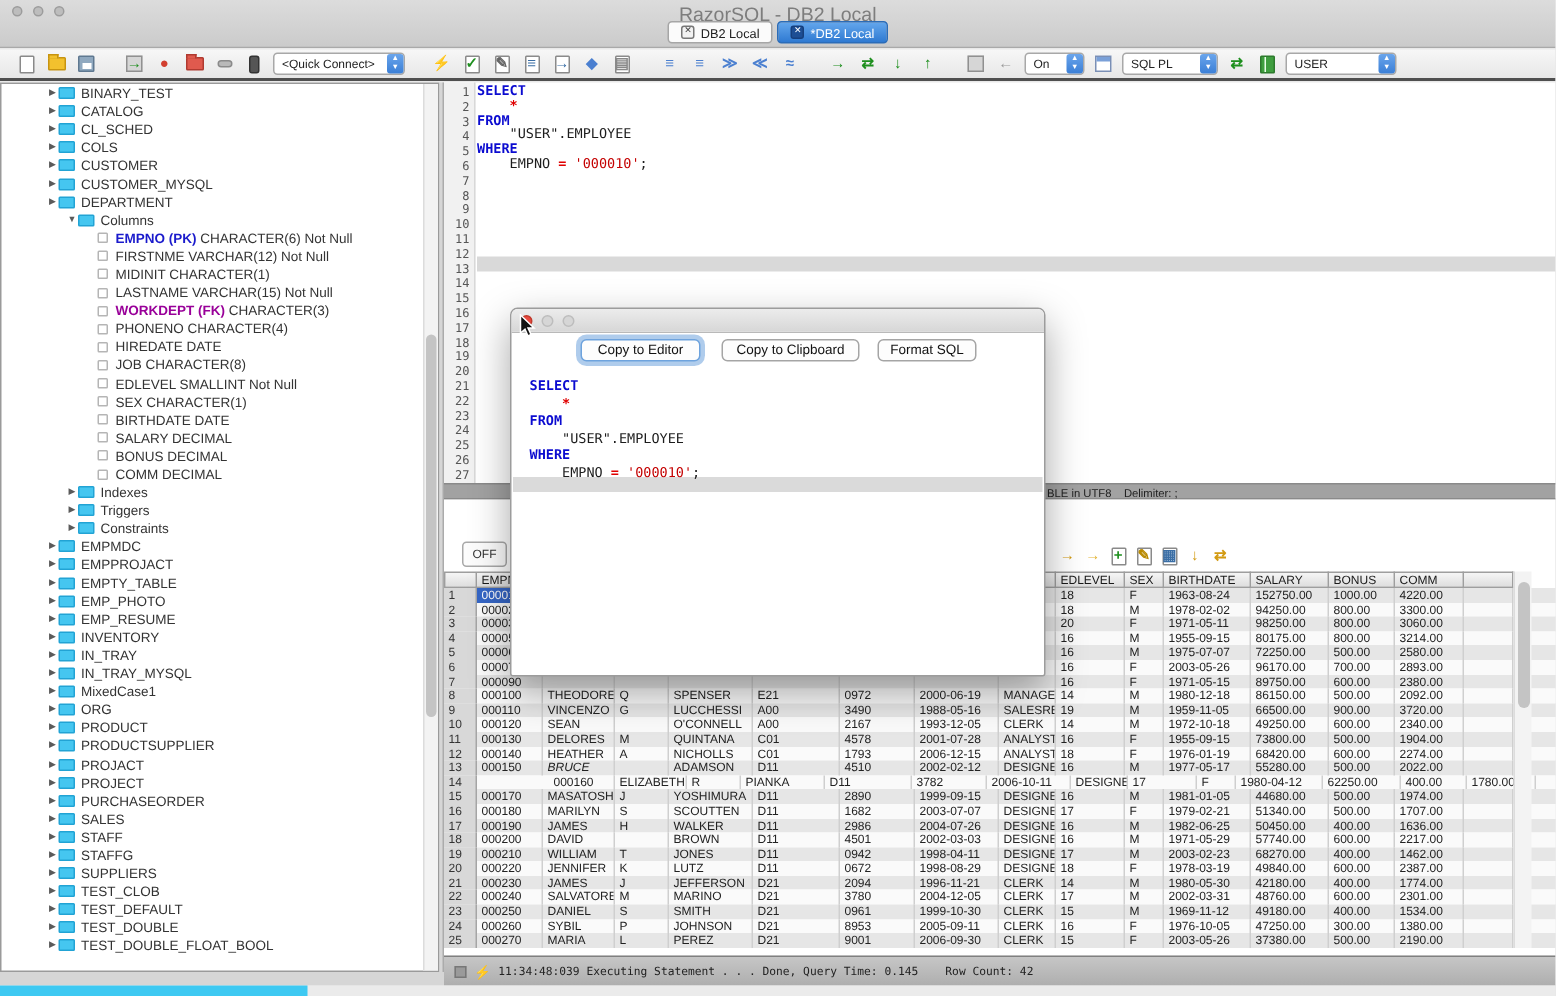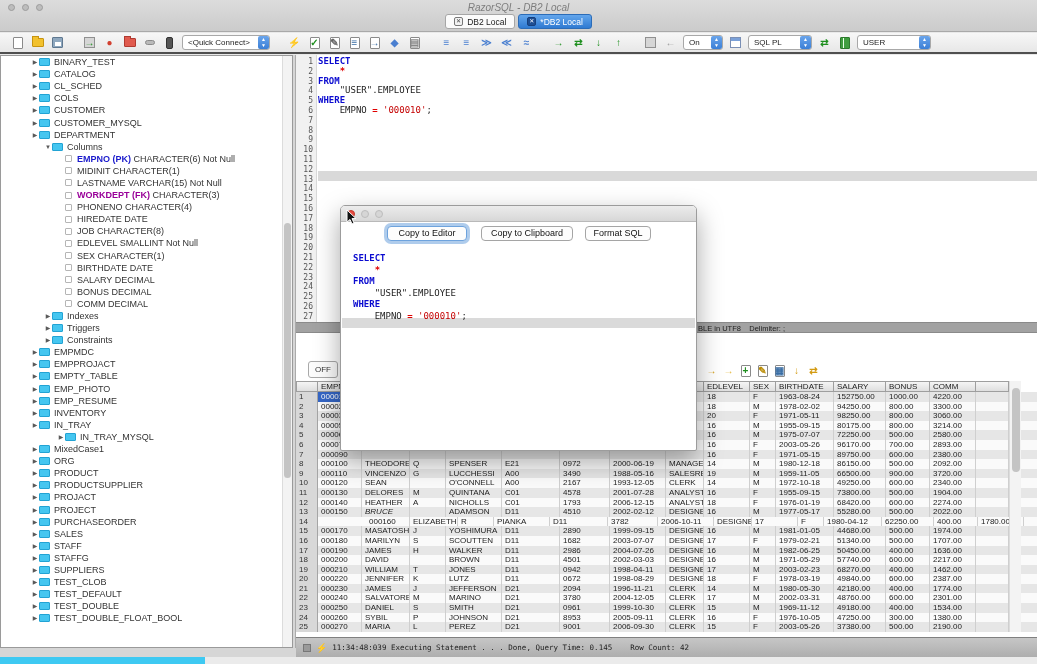--- a/index.html
+++ b/index.html
@@ -6,21 +6,21 @@
   html,body { width:1037px; height:664px; }
   body { position:relative; overflow:hidden; background:#e9e9e9;
          font-family:"Liberation Sans", sans-serif; -webkit-font-smoothing:antialiased; }
 
   
   .titlebar { position:absolute; left:0; top:0; width:1037px; height:32px;
     background:linear-gradient(#dcdcdc,#cbcbcb); border-bottom:1px solid #a9a9a9; }
   .tl { position:absolute; top:4px; width:7px; height:7px; border-radius:50%;
     background:#bdbdbd; border:1px solid #9c9c9c; }
   .win-title { position:absolute; top:2px; left:0; right:0; text-align:center;
-    font-size:10px; color:#7d7d7d;font-style:italic; }
+    font-size:13px; color:#7d7d7d; }
   .tabrow { position:absolute; top:14px; left:0; right:0; height:17px;
     display:flex; justify-content:center; gap:3px; }
   .tab { height:15px; display:flex; align-items:center; gap:4px; padding:0 8px;
     border:1px solid #a6a6a6; border-radius:3px; background:#fbfbfb;
     font-size:8.5px; color:#222; }
   .tab .xbox { width:9px; height:9px; border:1px solid #777; border-radius:2px;
     font-size:6px; line-height:7px; text-align:center; color:#444; background:#f2f2f2; }
   .tab.active { background:linear-gradient(#63a6ec,#2f7ad2); border-color:#2b6cb8; color:#fff; }
   .tab.active .xbox { background:#1d4e94; border-color:#163f7c; color:#fff; }
 
@@ -328,20 +328,25 @@
       <span><span>Columns</span></span>
     </div>
     <div class="titem" style="padding-left: 56px;">
       <span class="arrow"></span>
       <span class="sicon"></span>
       <span><span class="pk">EMPNO (PK)</span><span> CHARACTER(6) Not Null</span></span>
     </div>
     <div class="titem" style="padding-left: 56px;">
       <span class="arrow"></span>
       <span class="sicon"></span>
+      <span><span>FIRSTNME</span><span> VARCHAR(12) Not Null</span></span>
+    </div>
+    <div class="titem" style="padding-left: 56px;">
+      <span class="arrow"></span>
+      <span class="sicon"></span>
       <span><span>MIDINIT</span><span> CHARACTER(1)</span></span>
     </div>
     <div class="titem" style="padding-left: 56px;">
       <span class="arrow"></span>
       <span class="sicon"></span>
       <span><span>LASTNAME</span><span> VARCHAR(15) Not Null</span></span>
     </div>
     <div class="titem" style="padding-left: 56px;">
       <span class="arrow"></span>
       <span class="sicon"></span>
@@ -435,21 +440,21 @@
     <div class="titem" style="padding-left: 30px;">
       <span class="arrow">▶</span>
       <span class="ficon"></span>
       <span><span>INVENTORY</span></span>
     </div>
     <div class="titem" style="padding-left: 30px;">
       <span class="arrow">▶</span>
       <span class="ficon"></span>
       <span><span>IN_TRAY</span></span>
     </div>
-    <div class="titem" style="padding-left: 30px; margin-left: 26px;">
+    <div class="titem" style="padding-left: 30px;">
       <span class="arrow">▶</span>
       <span class="ficon"></span>
       <span><span>IN_TRAY_MYSQL</span></span>
     </div>
     <div class="titem" style="padding-left: 30px;">
       <span class="arrow">▶</span>
       <span class="ficon"></span>
       <span><span>MixedCase1</span></span>
     </div>
     <div class="titem" style="padding-left: 30px;">

